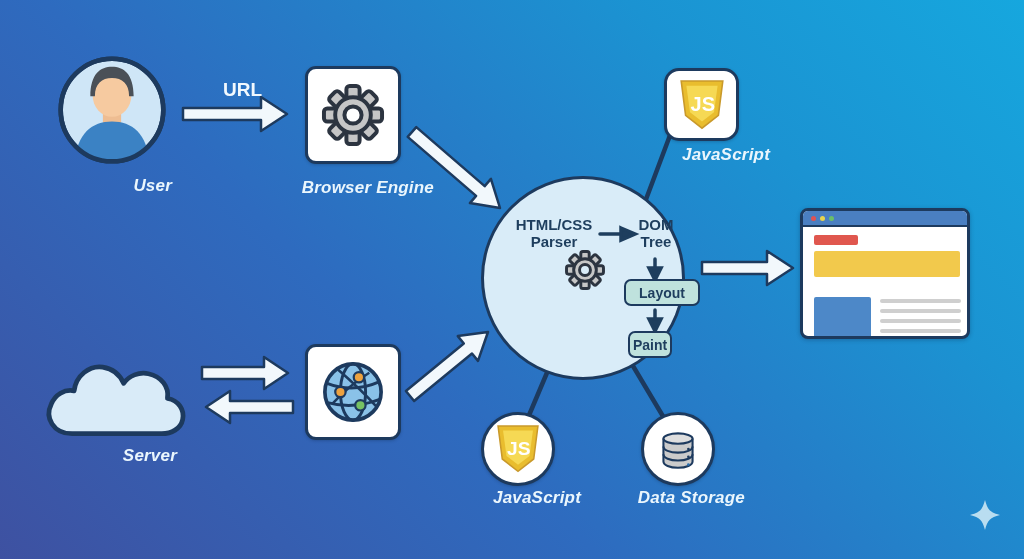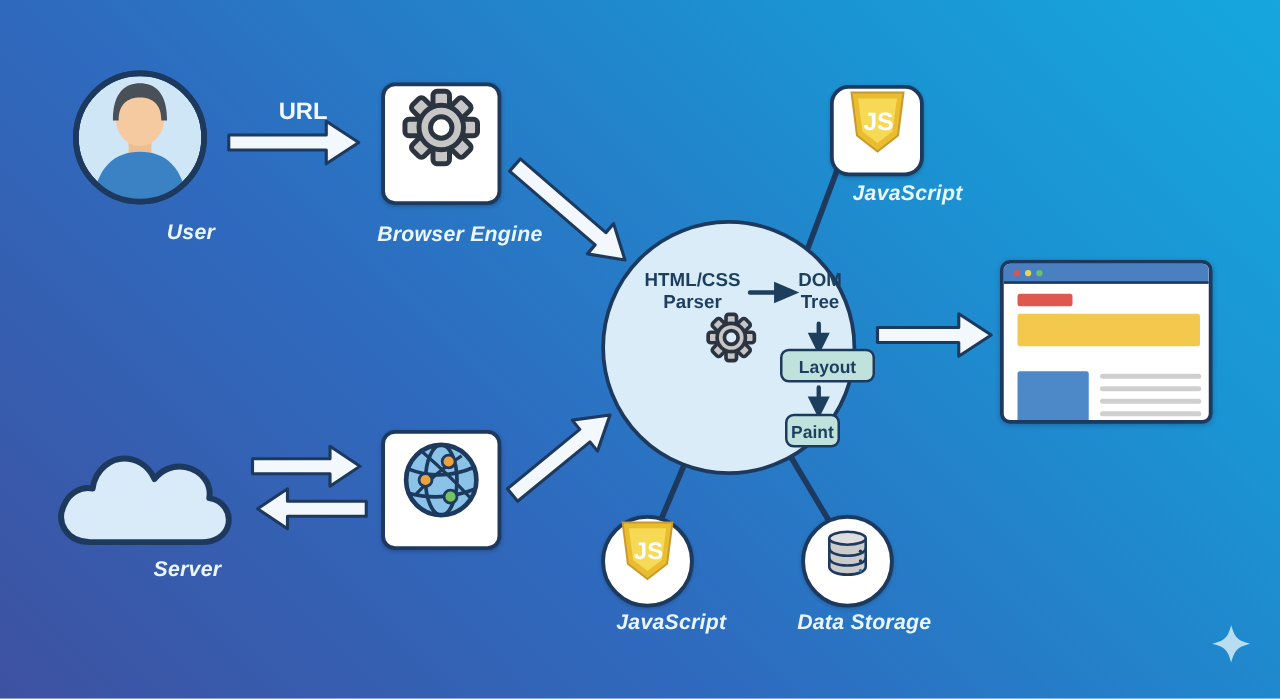--- a/index.html
+++ b/index.html
@@ -13,21 +13,21 @@
   .node-label {
     position:absolute; text-align:right; color:#eaf6fd;
     font-size:17px; font-weight:bold; letter-spacing:.2px;font-style:italic;
   }
   .edge-label {
     position:absolute; text-align:right; color:#f2f9fe;
     font-size:19px; font-weight:bold;
   }
   .box-node {
     position:absolute; background:#ffffff; border:3px solid #1d3a5e;
-    display:flex; justify-content:center;
+    display:flex; align-items:center; justify-content:center;
     box-shadow:0 1px 3px rgba(10,30,60,.25);
   }
   .circle-node { border-radius:50%; }
   .rounded-node { border-radius:11px; }
   .renderer {
     position:absolute; left:481px; top:176px; width:204px; height:204px;
     background:#d9ecf8; border:3px solid #1d3a5e; border-radius:50%;
   }
   .renderer-text { position:absolute; color:#1e3e5e; text-align:center; font-weight:bold; }
   .parser-label { left:22px; top:37px; width:96px; font-size:15px; line-height:1.15; }

